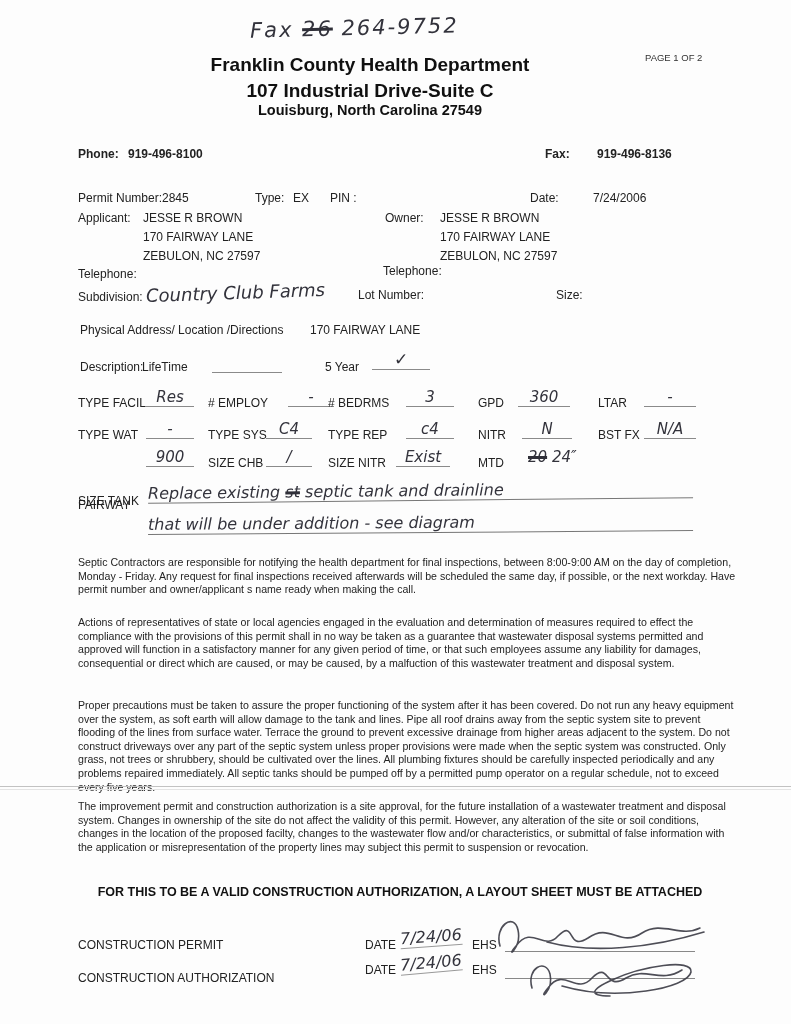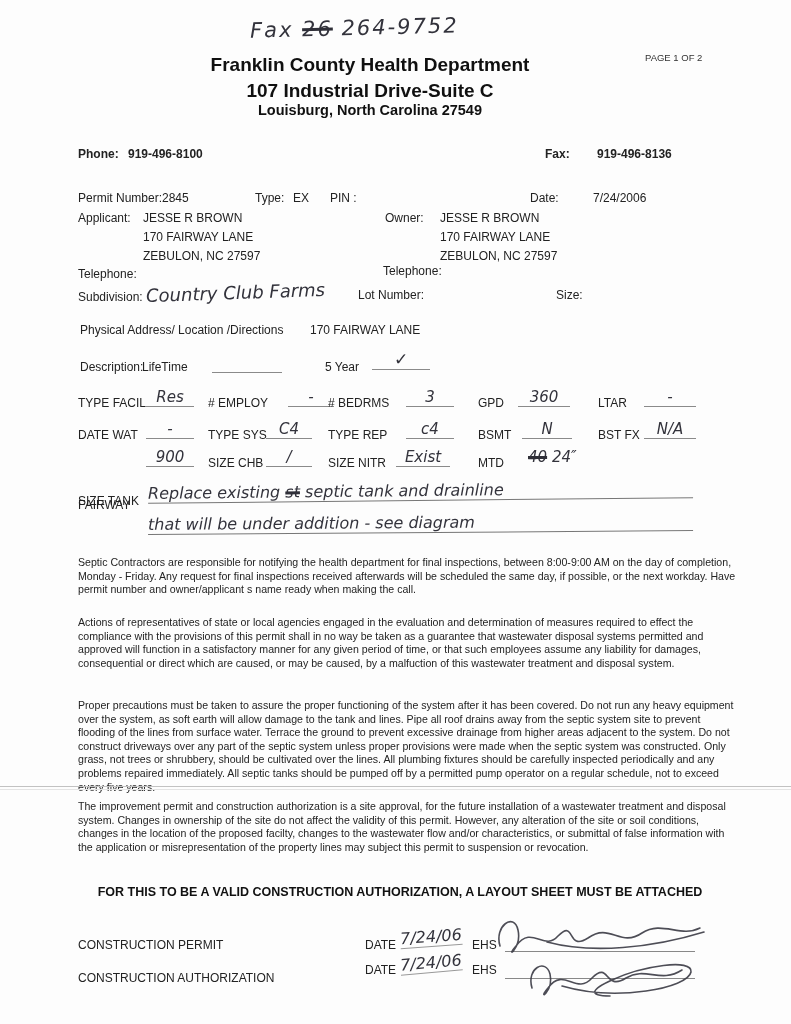--- a/index.html
+++ b/index.html
@@ -76,40 +76,40 @@
   <span class="abs blank hw" style="left:146px;top:388px;width:48px;font-size:15px;">Res</span>
   <span class="abs lbl" style="left:208px;top:396px;"># EMPLOY</span>
   <span class="abs blank hw" style="left:288px;top:388px;width:46px;font-size:15px;">-</span>
   <span class="abs lbl" style="left:328px;top:396px;"># BEDRMS</span>
   <span class="abs blank hw" style="left:406px;top:388px;width:48px;font-size:15px;">3</span>
   <span class="abs lbl" style="left:478px;top:396px;">GPD</span>
   <span class="abs blank hw" style="left:518px;top:388px;width:52px;font-size:15px;">360</span>
   <span class="abs lbl" style="left:598px;top:396px;">LTAR</span>
   <span class="abs blank hw" style="left:644px;top:388px;width:52px;font-size:15px;">-</span>
 
-  <span class="abs lbl" style="left:78px;top:428px;">DATE WAT</span>
+  <span class="abs lbl" style="left:78px;top:428px;">TYPE WAT</span>
   <span class="abs blank hw" style="left:146px;top:420px;width:48px;font-size:15px;">-</span>
   <span class="abs lbl" style="left:208px;top:428px;">TYPE SYS</span>
   <span class="abs blank hw" style="left:266px;top:420px;width:46px;font-size:15px;">C4</span>
   <span class="abs lbl" style="left:328px;top:428px;">TYPE REP</span>
   <span class="abs blank hw" style="left:406px;top:420px;width:48px;font-size:15px;">c4</span>
-  <span class="abs lbl" style="left:478px;top:428px;">BSMT</span>
+  <span class="abs lbl" style="left:478px;top:428px;">NITR</span>
   <span class="abs blank hw" style="left:522px;top:420px;width:50px;font-size:15px;">N</span>
   <span class="abs lbl" style="left:598px;top:428px;">BST FX</span>
   <span class="abs blank hw" style="left:644px;top:420px;width:52px;font-size:15px;">N/A</span>
 
   <span class="abs lbl" style="left:78px;top:456px;margin-top:38px;">SIZE TANK</span>
   <span class="abs blank hw" style="left:146px;top:448px;width:48px;font-size:15px;">900</span>
   <span class="abs lbl" style="left:208px;top:456px;">SIZE CHB</span>
   <span class="abs blank hw" style="left:266px;top:448px;width:46px;font-size:15px;">/</span>
   <span class="abs lbl" style="left:328px;top:456px;">SIZE NITR</span>
   <span class="abs blank hw" style="left:396px;top:448px;width:54px;font-size:15px;">Exist</span>
   <span class="abs lbl" style="left:478px;top:456px;">MTD</span>
   <span class="abs hw" style="left:528px;top:448px;font-size:15px;">
-    <span class="scribble">40</span>
+    <span class="scribble">20</span>
     <span>24″</span>
   </span>
 
   <span class="abs lbl" style="left:78px;top:498px;">FAIRWAY</span>
   <span class="abs hw" style="left:148px;top:481px;font-size:16px;width:545px;border-bottom:1px solid #777;transform:rotate(-0.6deg);">
     <span>Replace existing</span>
     <span class="scribble">st</span>
     <span>septic tank and drainline</span>
   </span>
   <span class="abs hw" style="left:148px;top:513px;font-size:16px;width:545px;border-bottom:1px solid #777;transform:rotate(-0.4deg);">that will be under addition -  see diagram</span>

